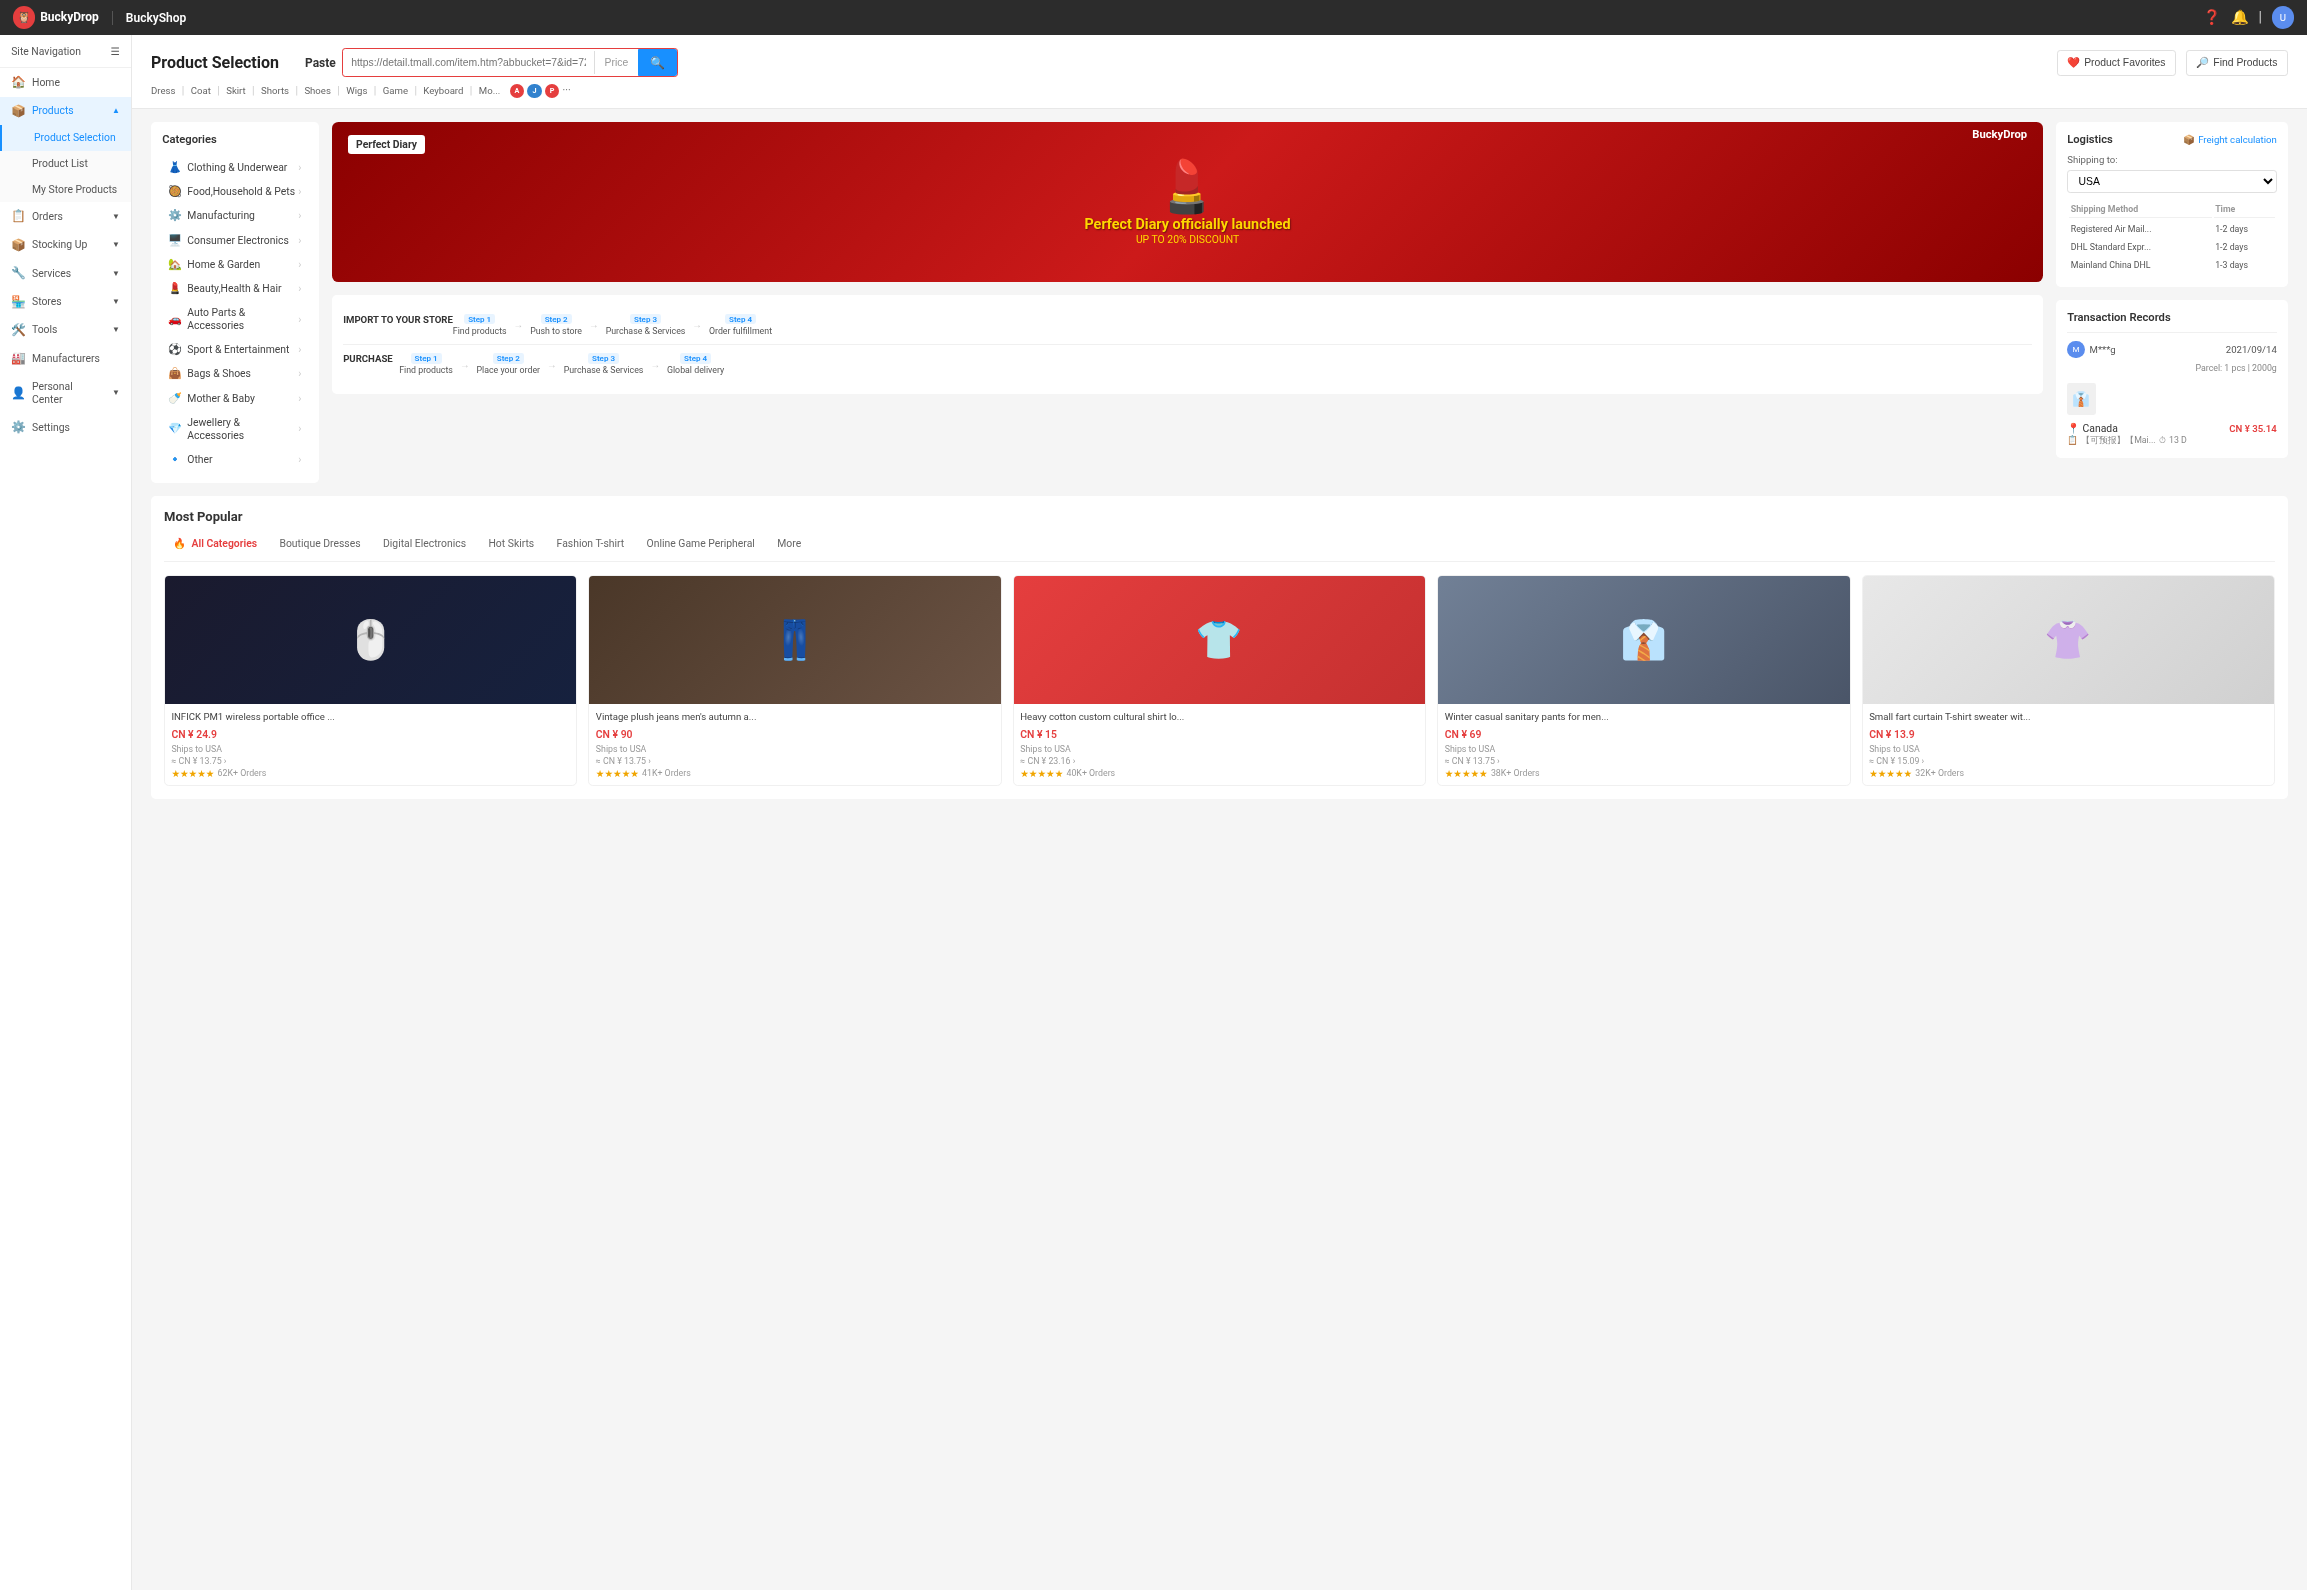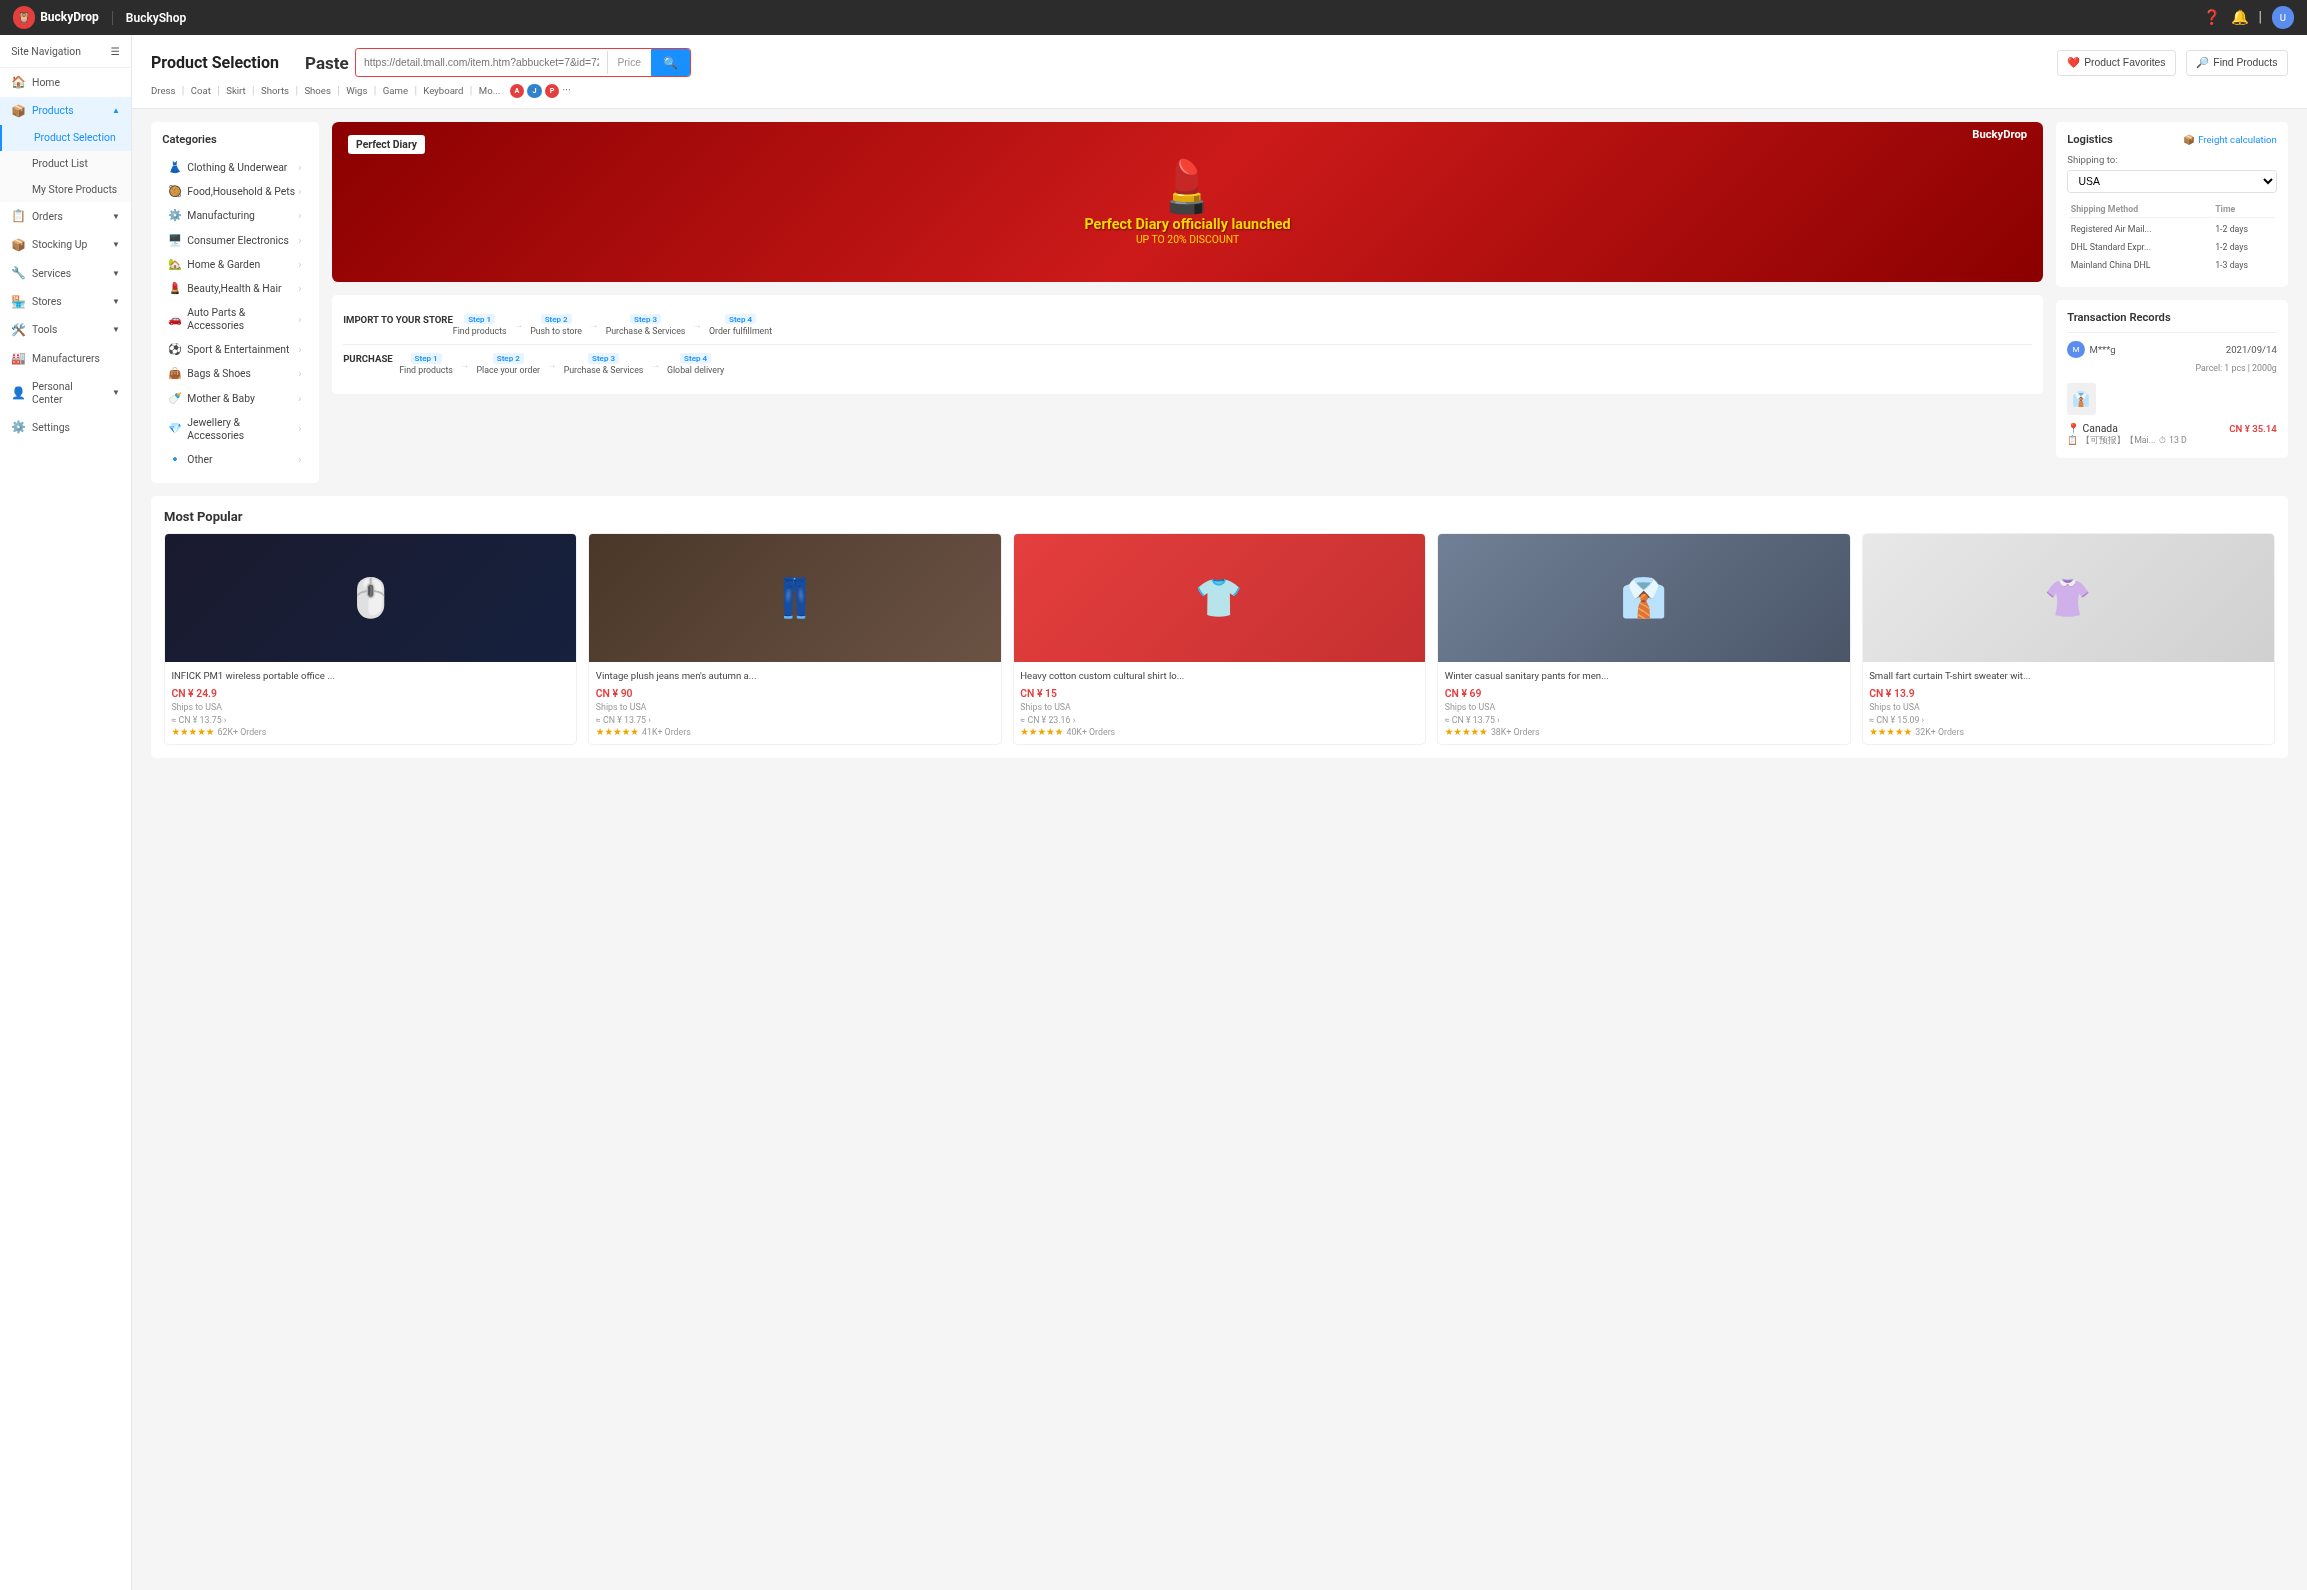--- a/index.html
+++ b/index.html
@@ -218,21 +218,21 @@
     </div>
   </aside>
 
   <main class="main-content">
 
     <div class="page-header">
       <div class="page-header-top">
         <h1 class="page-title">Product Selection</h1>
 
         <div style="display:flex; align-items:center; gap:6.4px; margin-left:13px; flex:1;">
-          <span style="font-size:17px; font-weight:700;">Paste</span>
+          <span style="font-size:12px; font-weight:700;">Paste</span>
           <div class="search-input-wrapper">
             <input class="search-input" type="text" placeholder="https://detail.tmall.com/item.htm?abbucket=7&amp;id=725110" style="">
             <div class="search-divider"></div>
             <button class="price-btn">Price</button>
             <button class="search-btn">🔍</button>
           </div>
         </div>
 
         <div class="header-actions">
           <button class="header-action-btn">
@@ -476,20 +476,32 @@
                 <span>13 D</span>
               </div>
             </div>
           </div>
         </div>
       </div>
 
       <div class="most-popular" style="margin-top:13px;">
         <h2 class="section-title">Most Popular</h2>
 
+        <div class="tabs-row">
+          <div class="tab-item active">
+            <span class="tab-fire">🔥</span>
+            <span>All Categories</span>
+          </div>
+          <div class="tab-item">Boutique Dresses</div>
+          <div class="tab-item">Digital Electronics</div>
+          <div class="tab-item">Hot Skirts</div>
+          <div class="tab-item">Fashion T-shirt</div>
+          <div class="tab-item">Online Game Peripheral</div>
+          <div class="tab-item more-btn">More</div>
+        </div>
 
         <div class="products-grid">
 
           <div class="product-card">
             <div class="product-img product-img-1">
               <span style="font-size:38px;">🖱️</span>
             </div>
             <div class="product-info">
               <div class="product-name">INFICK PM1 wireless portable office ...</div>
               <div class="product-price">CN ¥ 24.9</div>

